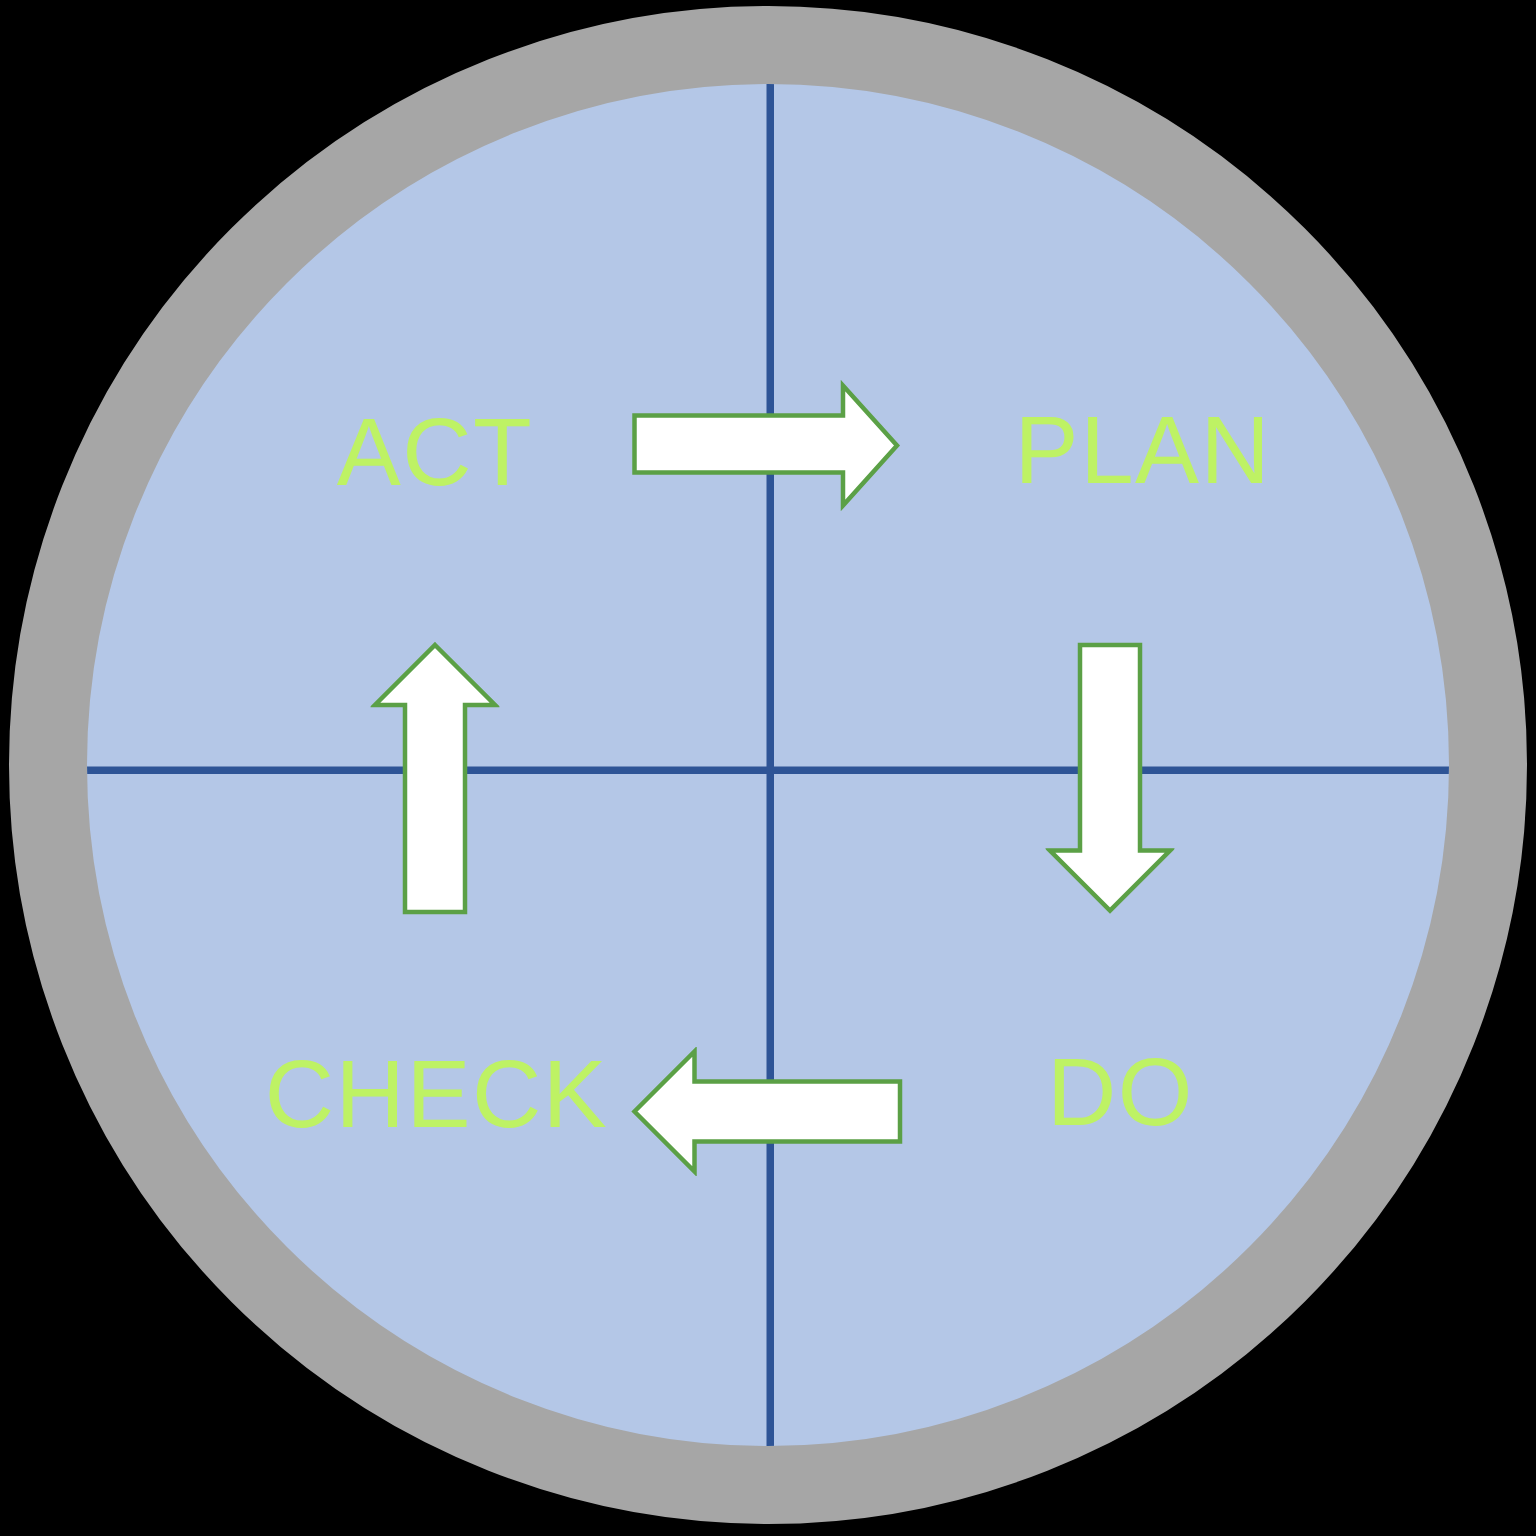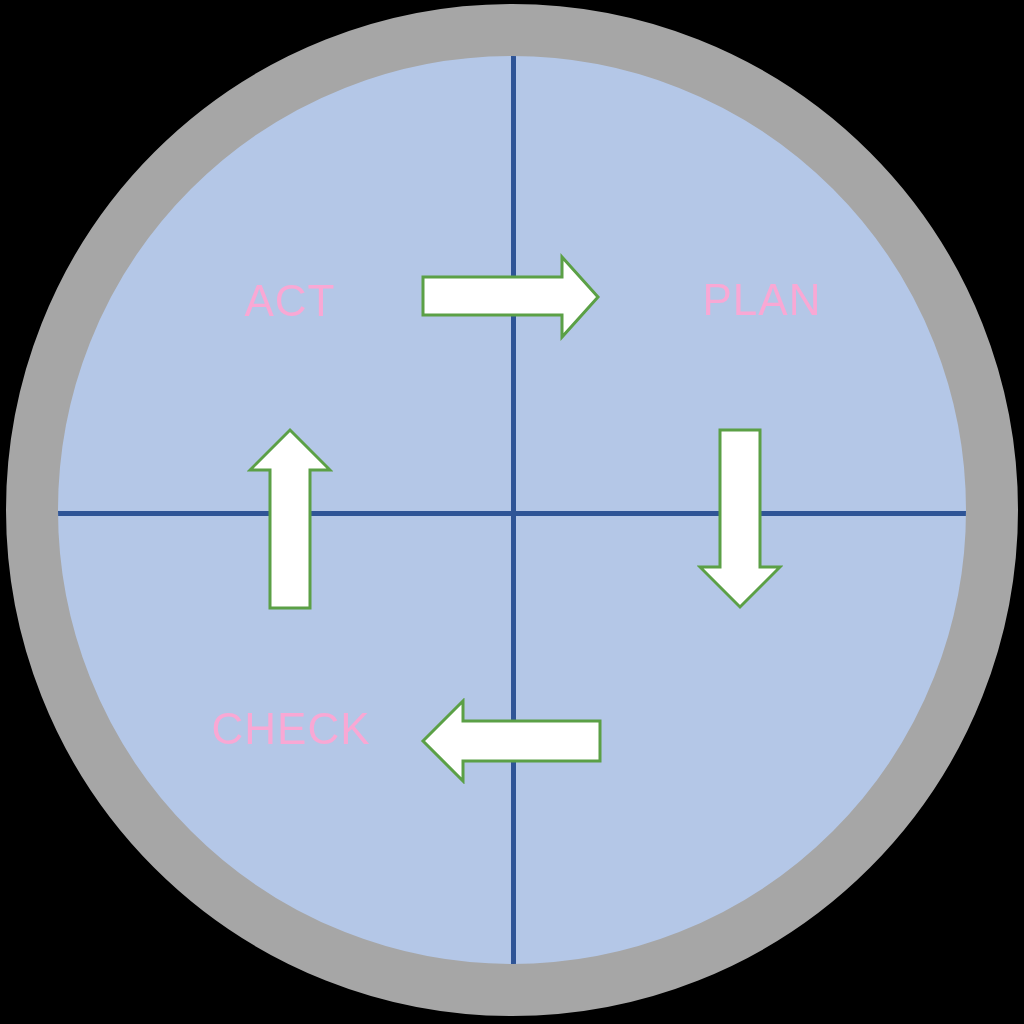--- a/index.html
+++ b/index.html
@@ -50,23 +50,23 @@
     position: absolute;
     left: 0;
     top: 455px;
     width: 100%;
     height: 5px;
     background: #2e5496;
   }
   .label {
     position: absolute;
     transform: translate(-50%, -50%);
-    font-size: 44px;
+    font-size: 64px;
     font-weight: 400;
-    color: #f9a8d4;
+    color: #bef264;
     letter-spacing: 1px;
     white-space: nowrap;
     user-select: none;
   }
   .label-act   { left: 290px; top: 301px; }
   .label-plan  { left: 762px; top: 300px; }
   .label-check { left: 291px; top: 729px; }
   .label-do    { left: 747px; top: 728px; }
   .arrow {
     position: absolute;
@@ -94,20 +94,21 @@
     <div class="vline"></div>
     <div class="hline"></div>
   </div>
 
   <div class="label label-act">ACT</div>
 
   <div class="label label-check">CHECK</div>
 
   <div class="label label-plan">PLAN</div>
 
+  <div class="label label-do">DO</div>
 
   <svg class="arrow arrow-right" width="182" height="88" viewBox="0 0 182 88">
     <polygon points="3,24 142,24 142,4 178,44 142,84 142,62 3,62"></polygon>
   </svg>
 
   <svg class="arrow arrow-down" width="86" height="184" viewBox="0 0 86 184">
     <polygon points="23,3 63,3 63,140 83,140 43,180 3,140 23,140"></polygon>
   </svg>
 
   <svg class="arrow arrow-left" width="183" height="86" viewBox="0 0 183 86">

